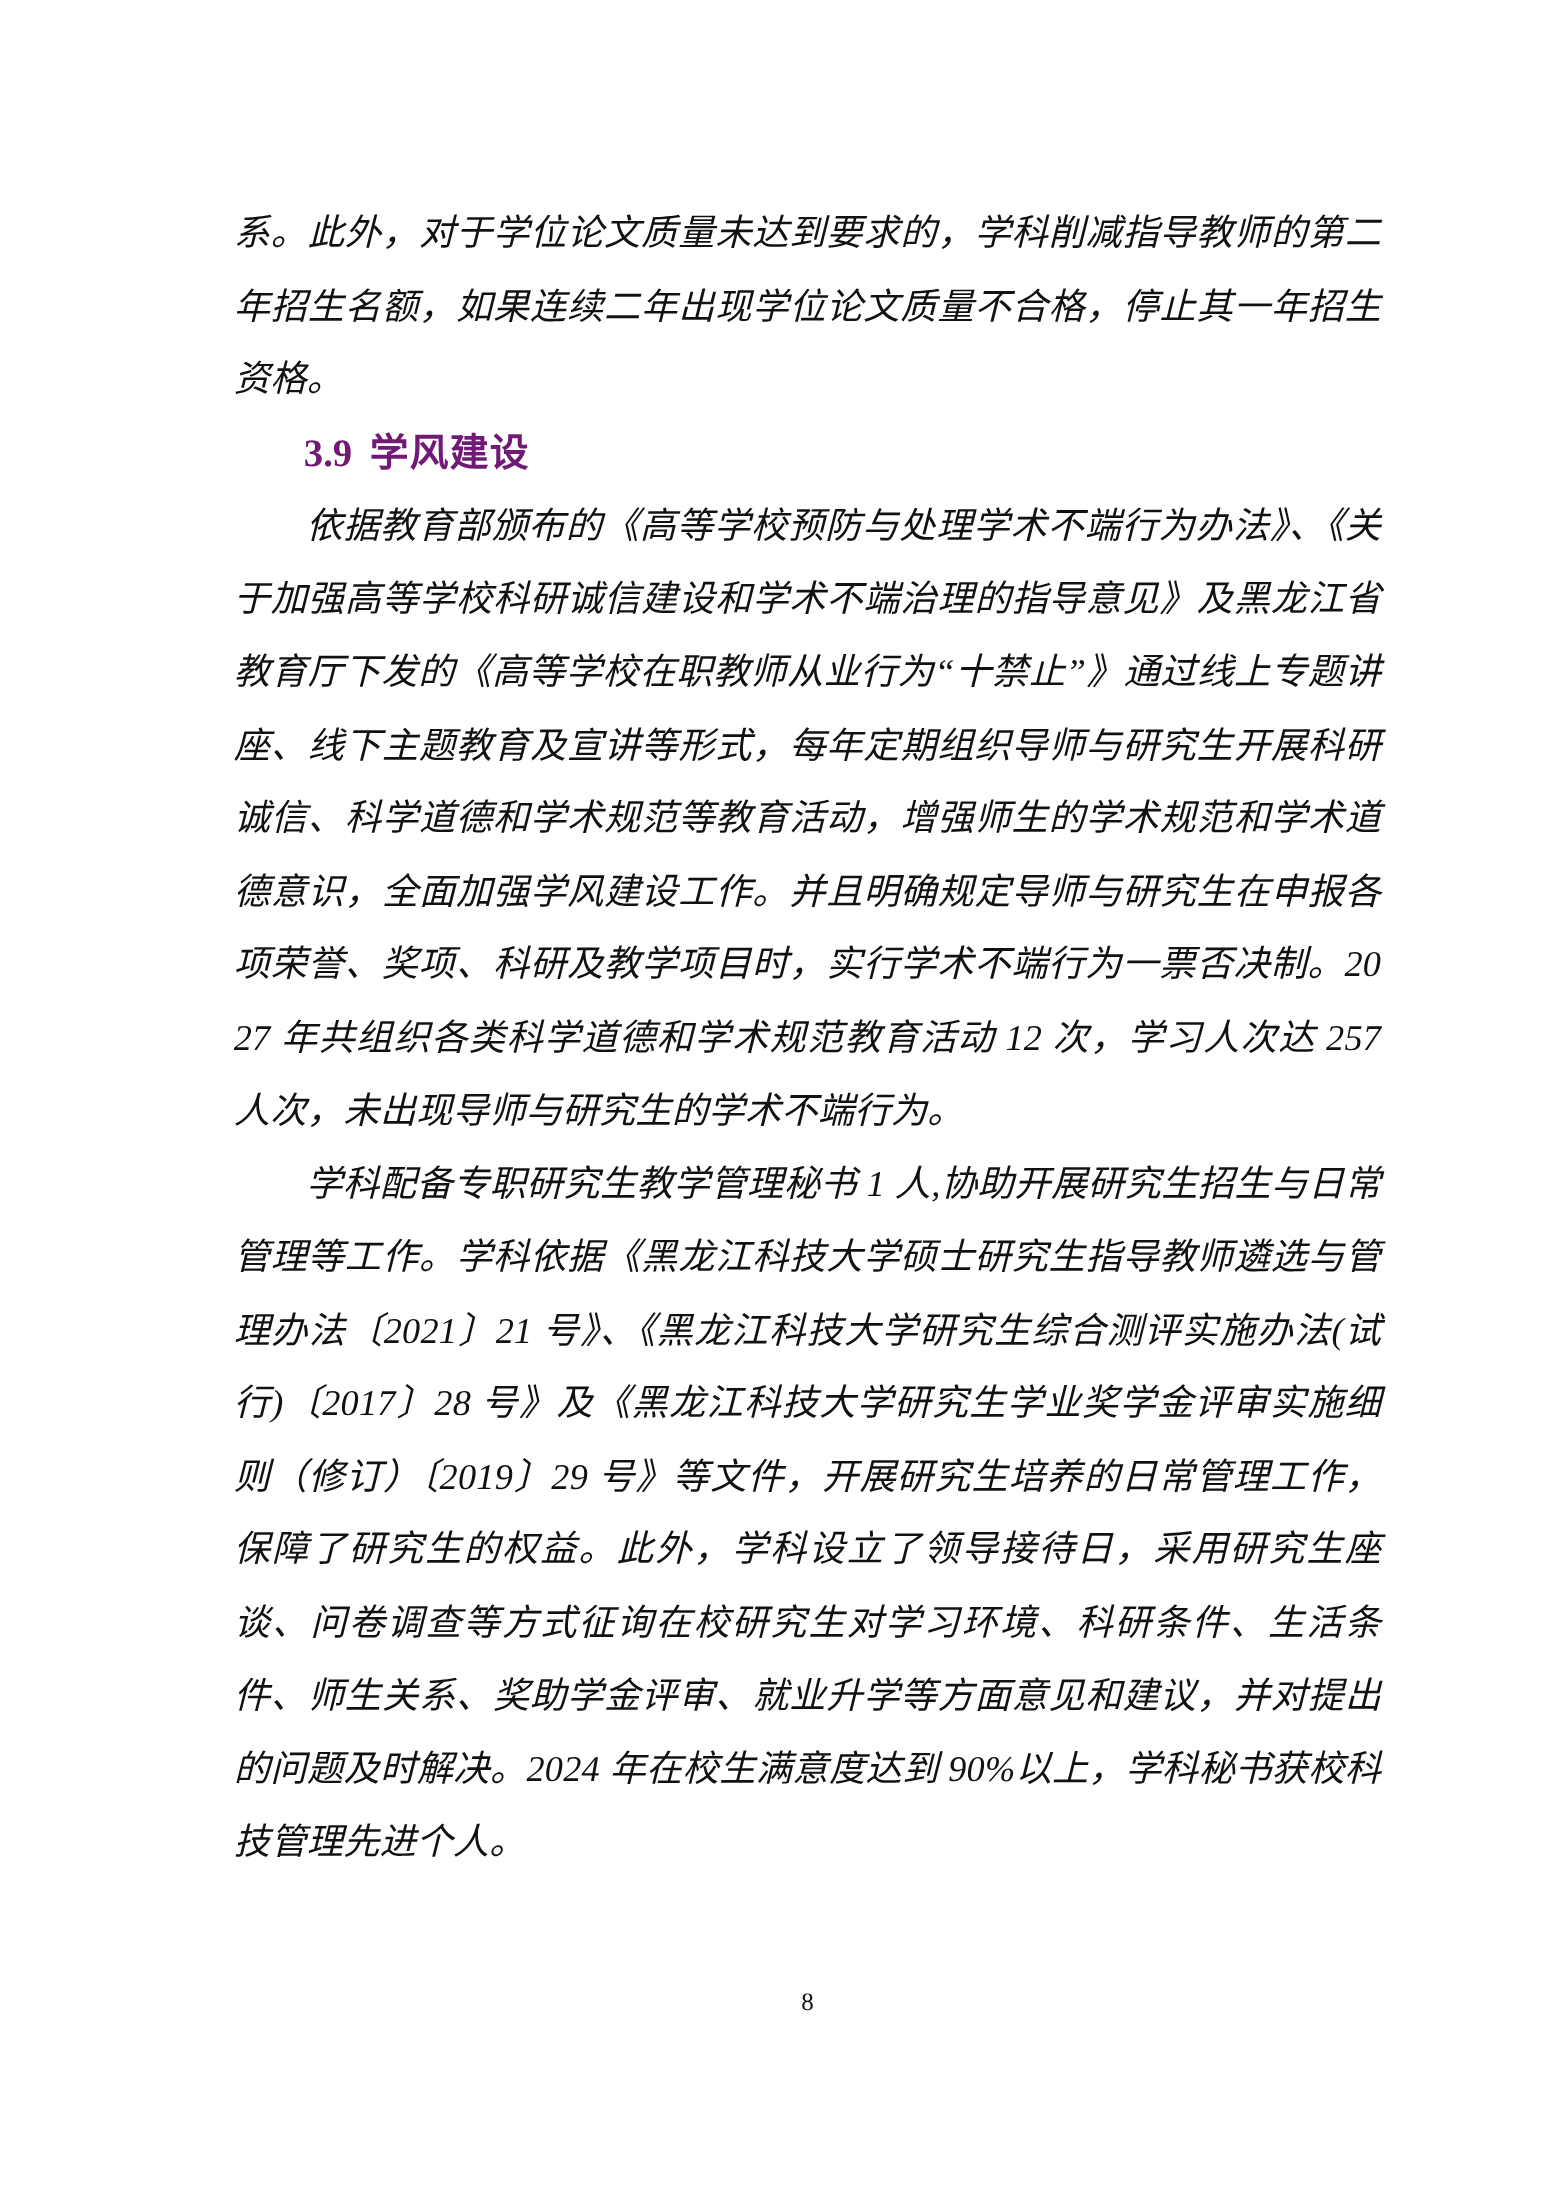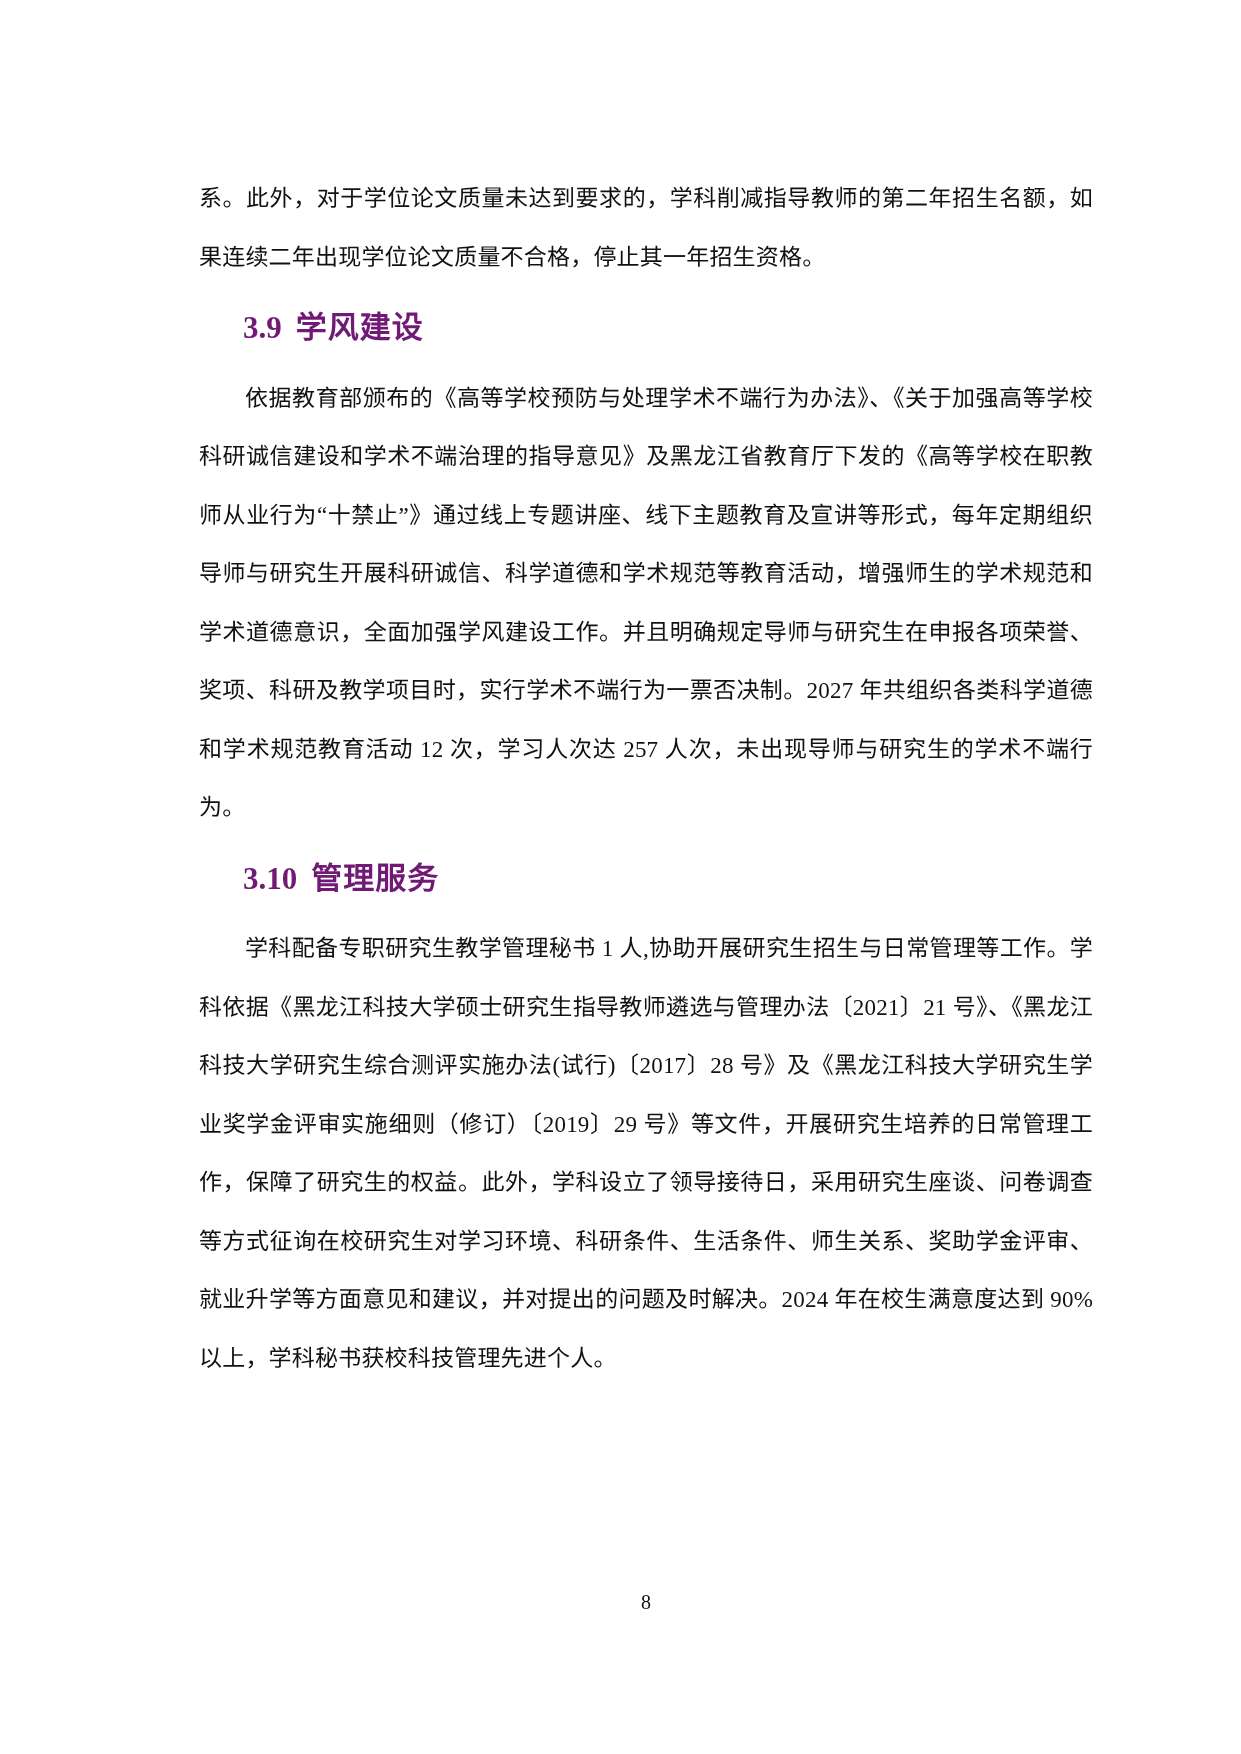--- a/index.html
+++ b/index.html
@@ -12,27 +12,28 @@
     width: 1241px;
     height: 1754px;
     background: #ffffff;
     box-sizing: border-box;
     padding: 158px 136px 0 187px;
     color: #111111;
     font-family: "Liberation Serif", "DejaVu Serif", serif;
     overflow: hidden;
   }
   .body-text {
-    margin: 12px;
-    font-size: 23px;
+    margin: 0;
+    font-size: 29px;
     line-height: 58.5px;
     text-align: justify;
     text-indent: 2em;
     letter-spacing: 0.2px;
     word-break: break-all;
+    font-style: italic;
   }
   .body-text.no-indent {
     text-indent: 0;
   }
   .heading {
     margin: 0 0 0 56px;
     font-size: 31px;
     line-height: 58.5px;
     font-weight: bold;
     color: #701a75;
@@ -65,23 +66,20 @@
   <p class="body-text no-indent">系。此外，对于学位论文质量未达到要求的，学科削减指导教师的第二年招生名额，如果连续二年出现学位论文质量不合格，停止其一年招生资格。</p>
 
   <section>
     <h3 class="heading">
       <span class="h-num">3.9</span><span class="h-title">学风建设</span>
     </h3>
     <p class="body-text">依据教育部颁布的《高等学校预防与处理学术不端行为办法》、《关于加强高等学校科研诚信建设和学术不端治理的指导意见》及黑龙江省教育厅下发的《高等学校在职教师从业行为“十禁止”》通过线上专题讲座、线下主题教育及宣讲等形式，每年定期组织导师与研究生开展科研诚信、科学道德和学术规范等教育活动，增强师生的学术规范和学术道德意识，全面加强学风建设工作。并且明确规定导师与研究生在申报各项荣誉、奖项、科研及教学项目时，实行学术不端行为一票否决制。2027 年共组织各类科学道德和学术规范教育活动 12 次，学习人次达 257 人次，未出现导师与研究生的学术不端行为。</p>
   </section>
 
   <section>
-    <h3 class="heading">
-      <span class="h-num">3.10</span><span class="h-title">管理服务</span>
-    </h3>
     <p class="body-text">学科配备专职研究生教学管理秘书 1 人,协助开展研究生招生与日常管理等工作。学科依据《黑龙江科技大学硕士研究生指导教师遴选与管理办法〔2021〕21 号》、《黑龙江科技大学研究生综合测评实施办法(试行)〔2017〕28 号》及《黑龙江科技大学研究生学业奖学金评审实施细则（修订）〔2019〕29 号》等文件，开展研究生培养的日常管理工作，保障了研究生的权益。此外，学科设立了领导接待日，采用研究生座谈、问卷调查等方式征询在校研究生对学习环境、科研条件、生活条件、师生关系、奖助学金评审、就业升学等方面意见和建议，并对提出的问题及时解决。2024 年在校生满意度达到 90%以上，学科秘书获校科技管理先进个人。</p>
   </section>
 
   <section>
   </section>
 
   <div class="page-footer">
     <span>8</span>
   </div>
 

